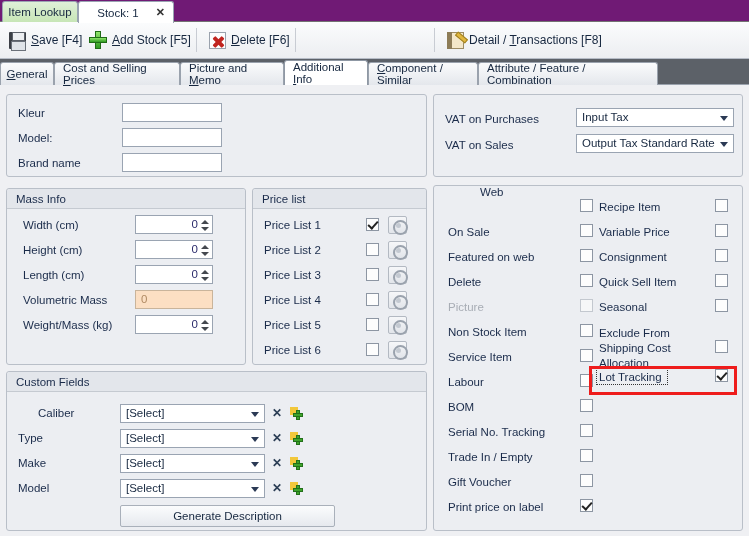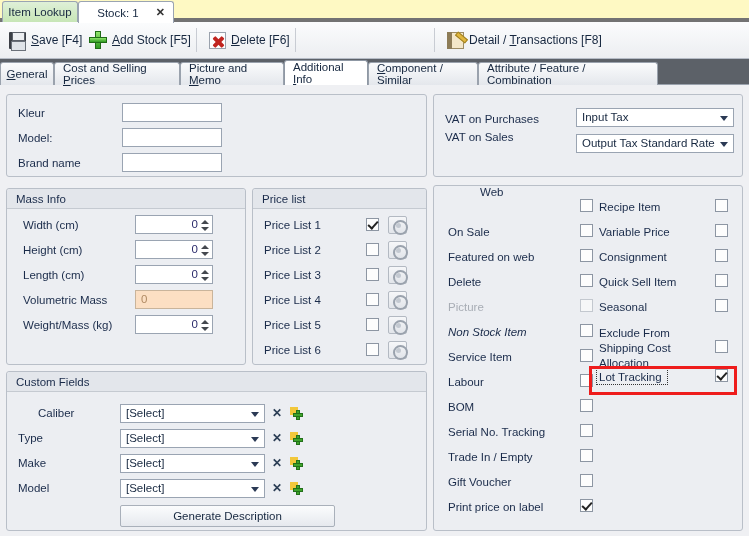--- a/index.html
+++ b/index.html
@@ -10,22 +10,22 @@
     background: #eff0f3;
     font-family: "Liberation Sans", sans-serif;
     font-size: 11.5px;
     color: #1a2b4a;
   }
   #app { position: relative; width: 749px; height: 536px; background: #eff0f3; }
 
   
   .wintabs {
     position: absolute; left: 0; top: 0; width: 749px; height: 22px;
-    background: #fef9c3;
-    border-bottom: 4px solid #737373;
+    background: #701a75;
+    border-bottom: 1px solid #737373;
   }
   .wintab {
     position: absolute; top: 1px; height: 21px;
     display: flex; align-items: center; justify-content: center;
     font-size: 11.5px; color: #16273f;
     border: 1px solid #9aa4b2;
     border-bottom: none;
     border-radius: 3px 3px 0 0;
   }
   .wintab.inactive {
@@ -369,40 +369,40 @@
       <span>Generate Description</span>
     </div>
   </div>
 
   <div class="gbox" style="left:433px;top:94px;width:310px;height:83px">
     <div class="flbl" style="left:11px;top:18px">VAT on Purchases</div>
     <div class="combo" style="left:142px;top:13px;width:158px">
       <span>Input Tax</span>
       <span class="arr"></span>
     </div>
-    <div class="flbl" style="left:11px;top:36px">VAT on Sales</div>
+    <div class="flbl" style="left:11px;top:44px">VAT on Sales</div>
     <div class="combo" style="left:142px;top:39px;width:158px">
       <span>Output Tax Standard Rate</span>
       <span class="arr"></span>
     </div>
   </div>
 
   <div class="gbox" style="left:433px;top:185px;width:310px;height:346px">
     <div id="opt-left">
         <div class="optlbl" style="left: 14px; top: 0; margin-left: 32px;">Web</div>
         <div class="cb" style="left: 146px; top: 13px;"></div>
         <div class="optlbl" style="left: 14px; top: 40px;">On Sale</div>
         <div class="cb" style="left: 146px; top: 38px;"></div>
         <div class="optlbl" style="left: 14px; top: 65px;">Featured on web</div>
         <div class="cb" style="left: 146px; top: 63px;"></div>
         <div class="optlbl" style="left: 14px; top: 90px;">Delete</div>
         <div class="cb" style="left: 146px; top: 88px;"></div>
         <div class="optlbl disabled" style="left: 14px; top: 115px;">Picture</div>
         <div class="cb dim" style="left: 146px; top: 113px;"></div>
-        <div class="optlbl" style="left: 14px; top: 140px; font-style: italic;">Non Stock Item</div>
+        <div class="optlbl" style="left: 14px; top: 140px;">Non Stock Item</div>
         <div class="cb" style="left: 146px; top: 138px;"></div>
         <div class="optlbl" style="left: 14px; top: 165px;">Service Item</div>
         <div class="cb" style="left: 146px; top: 163px;"></div>
         <div class="optlbl" style="left: 14px; top: 190px;">Labour</div>
         <div class="cb" style="left: 146px; top: 188px;"></div>
         <div class="optlbl" style="left: 14px; top: 215px;">BOM</div>
         <div class="cb" style="left: 146px; top: 213px;"></div>
         <div class="optlbl" style="left: 14px; top: 240px;">Serial No. Tracking</div>
         <div class="cb" style="left: 146px; top: 238px;"></div>
         <div class="optlbl" style="left: 14px; top: 265px;">Trade In / Empty</div>

